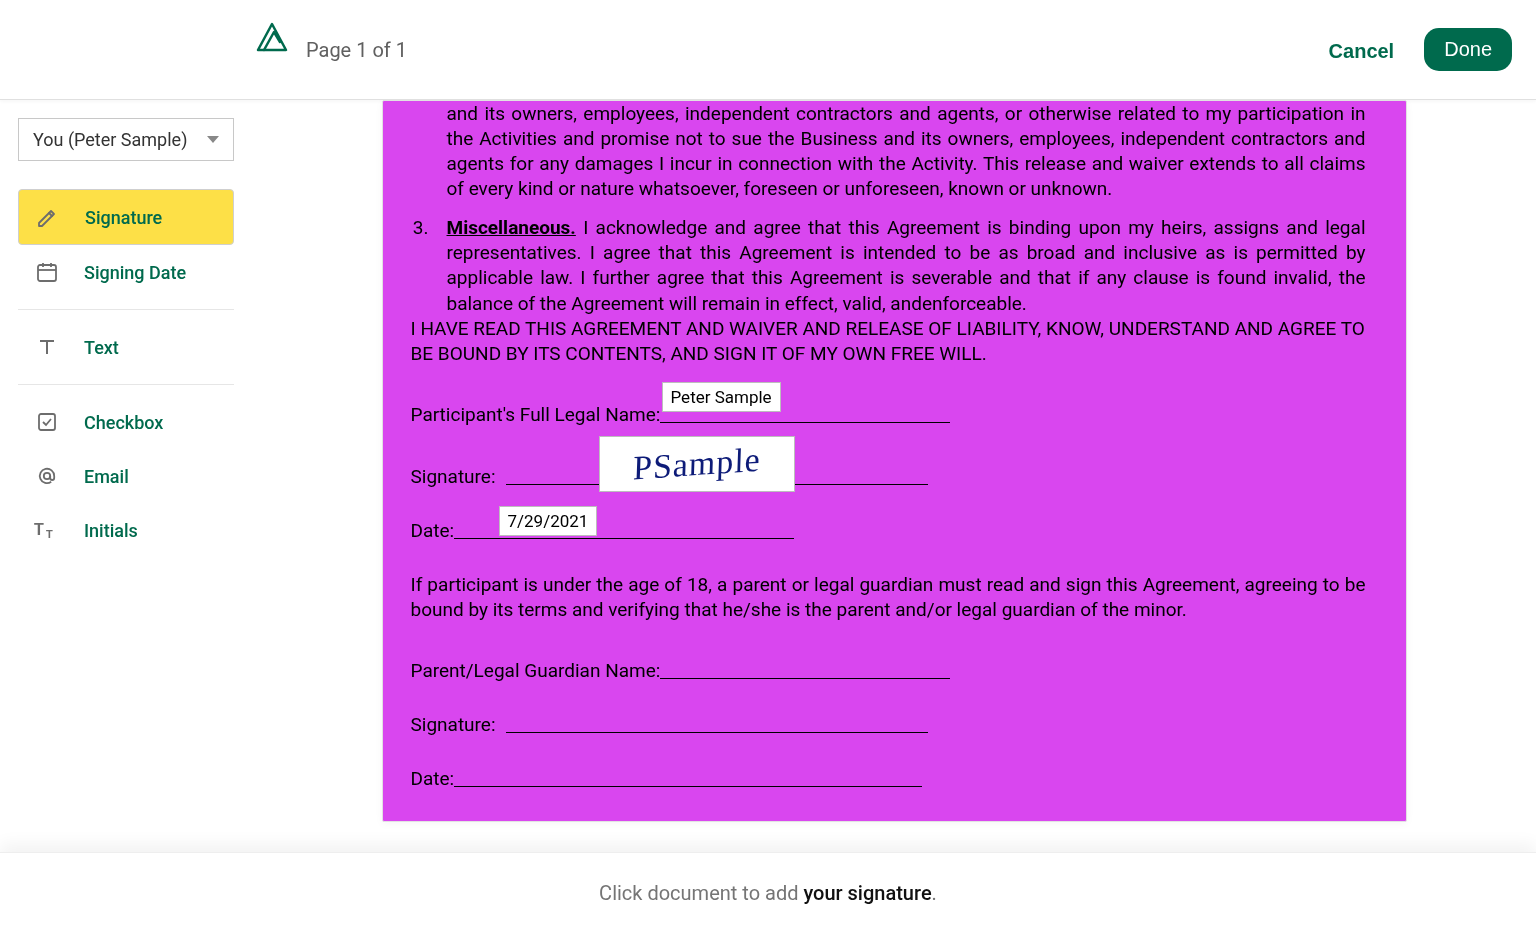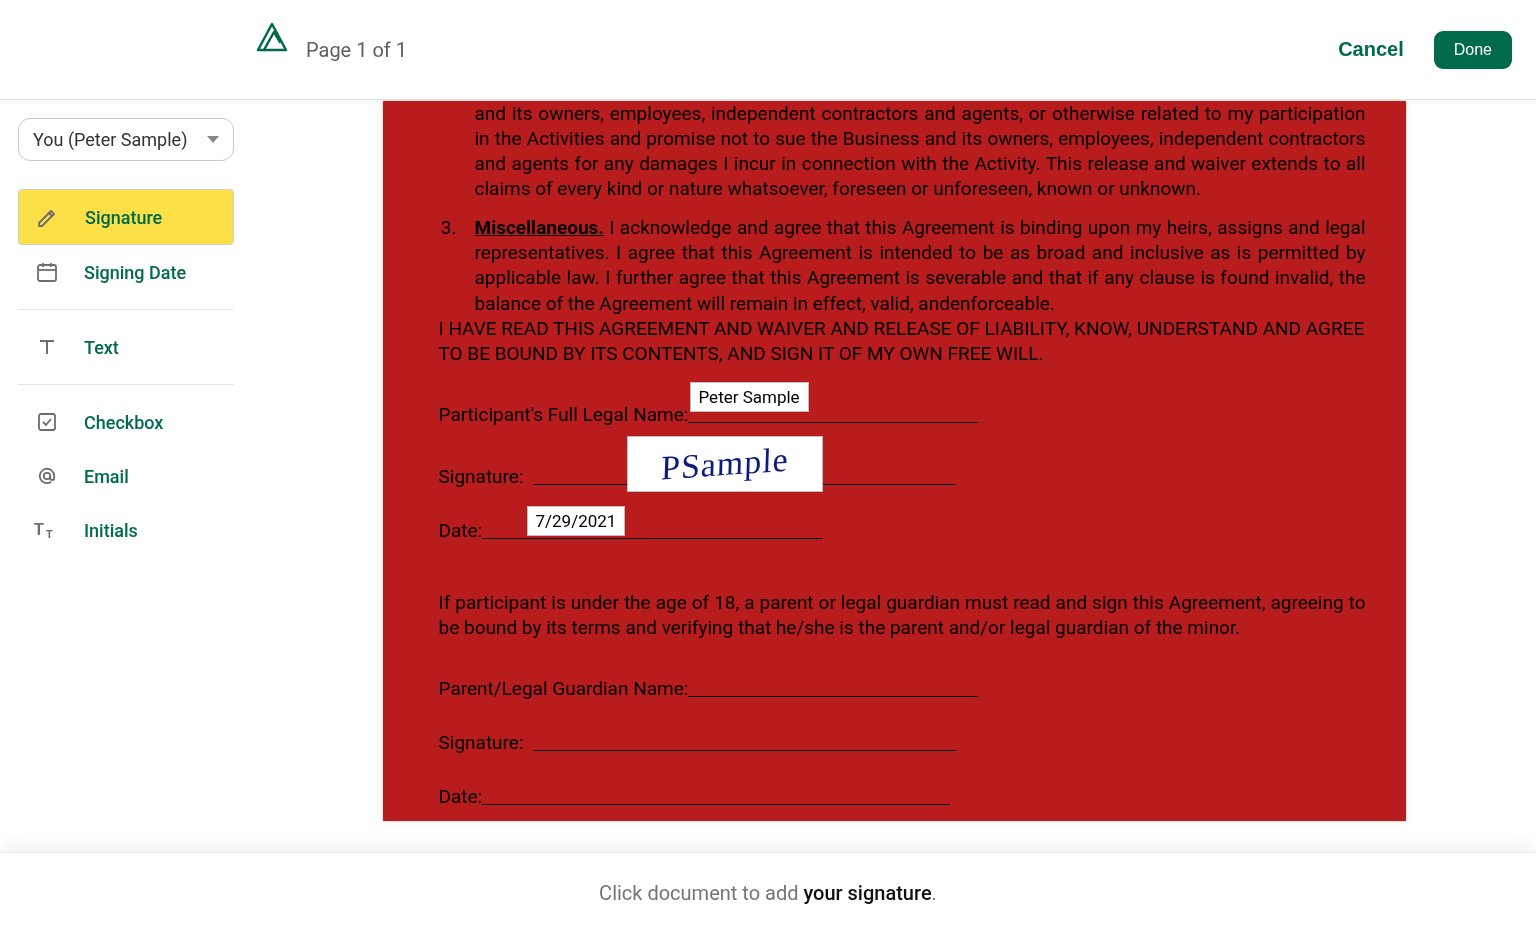--- a/index.html
+++ b/index.html
@@ -20,37 +20,37 @@
   .logo { position: absolute; left: 252px; top: 18px; }
   .page-info { color: #606060; font-size: 20px; margin-left: 54px;}
   .top-actions { margin-left: auto; display: flex; align-items: flex-end; gap: 18px; }
   .btn-cancel {
     background: none; border: none;
     color: #006a4d; font-size: 20px; font-weight: 600;
     cursor: pointer; padding: 8px 12px;
   }
   .btn-done {
     background: #006a4d; color: #fff;
-    border: none; border-radius: 9px;
-    font-size: 16px; font-weight: 500;
+    border: none; border-radius: 15px;
+    font-size: 20px; font-weight: 500;
     padding: 10px 20px; cursor: pointer;
   }
 
   
   .main { flex: 1 1 auto; display: flex; min-height: 0; }
 
   
   .sidebar {
     width: 252px;
     flex: 0 0 252px;
     padding: 18px;
   }
   .recipient-select {
     border: 1px solid #c8c8c8;
-    border-radius: 12px;
+    border-radius: 0;
     padding: 10px 14px;
     display: flex; align-items: center; justify-content: space-between;
     font-size: 18px; color: #333;
     cursor: pointer;
   }
   .recipient-select .triangle {
     width: 0; height: 0; border-left: 6px solid transparent; border-right: 6px solid transparent;
     border-top: 7px solid #888;
   }
   .tool-list { margin-top: 28px; }
@@ -76,23 +76,23 @@
     justify-content: center;
     overflow: auto;
     padding: 0 24px 30px 24px;
   }
   .page {
     width: 1025px;
     min-height: 660px;
     border: 1px solid #e2e2e2;
     border-radius: 2px;
     box-shadow: 0 2px 8px rgba(0,0,0,0.04);
-    padding: 0 40px 60px 56px;
+    padding: 0 40px 60px 28px;
     position: relative;
-    background: #b91c1c;
+    background: #d946ef;
   }
   .doc-text { color: #000; font-size: 19px; line-height: 1.32; text-align: justify; }
   .clause { display: flex; gap: 18px; margin-top: 14px;}
   .clause .num { flex: 0 0 auto; width: 18px; text-align: right; }
   .ack { font-size:19px; line-height:1.32;}
   .fields { margin-top: 20px; font-size: 19px; }
   .frow { position: relative; margin-top: 14px; height: 40px; display:flex; align-items:flex-end;}
   .frow .lbl { white-space: nowrap; }
   .uline {
     flex: 0 0 auto;
@@ -116,21 +116,21 @@
     display:flex; align-items:center; justify-content:center;
     color:#0d1b78;
     z-index:2;
   }
   .cursive {
     font-family: "Brush Script MT", "Segoe Script", cursive;
     font-size: 34px;
     transform: rotate(-4deg) skewX(-6deg);
     letter-spacing: 1px;
   }
-  .under18 { margin-top: 48px; font-size: 19px; text-align: justify; line-height:1.32;}
+  .under18 { margin-top: 30px; font-size: 19px; text-align: justify; line-height:1.32;}
 
   
   .footer {
     height: 80px; flex: 0 0 auto;
     display: flex; align-items: center; justify-content: center;
     font-size: 20px; color: #757575;
     box-shadow: 0 -8px 16px rgba(0,0,0,0.05);
     border-top: 1px solid #eee;
     z-index: 5;
   }

